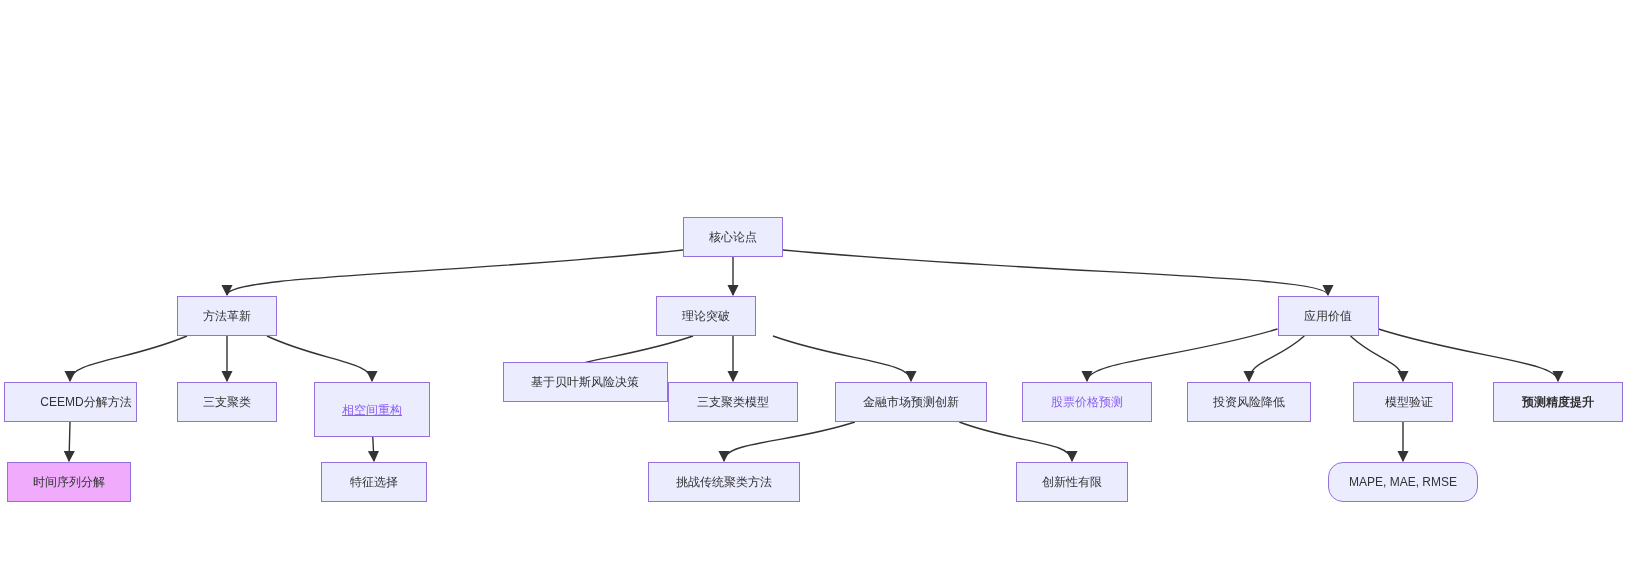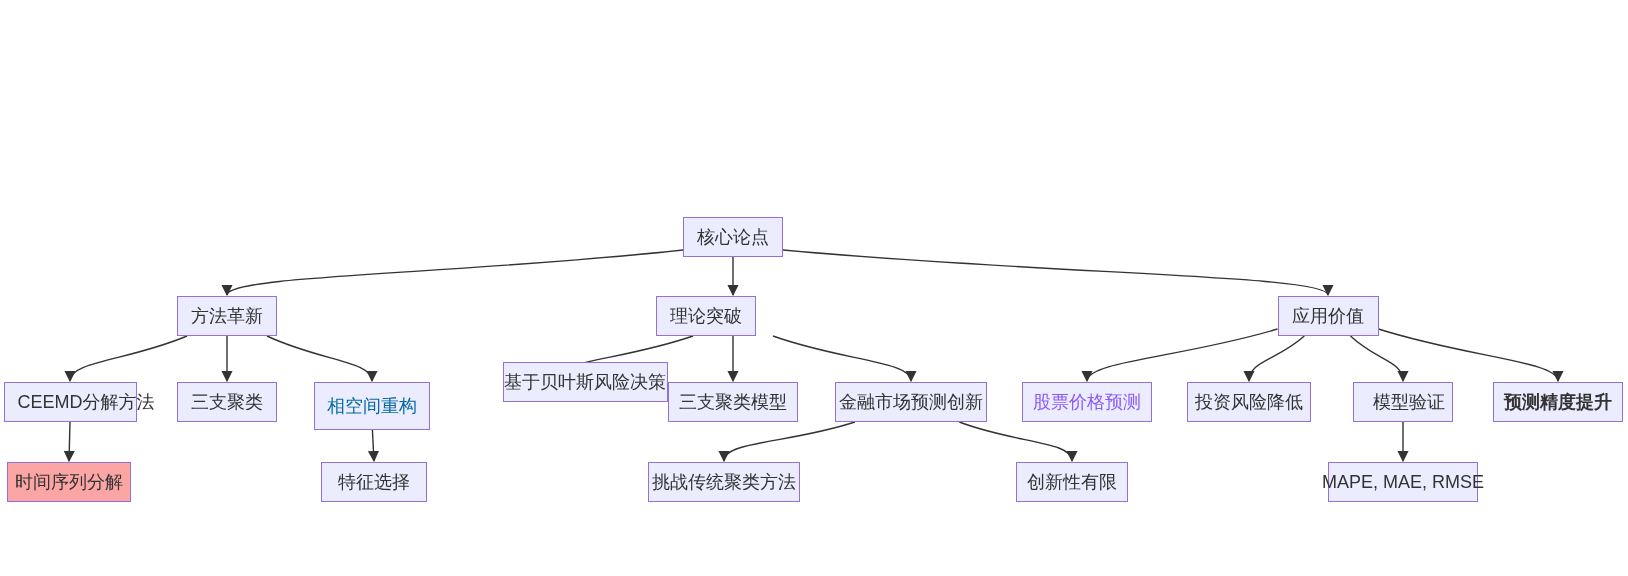--- a/index.html
+++ b/index.html
@@ -31,21 +31,21 @@
   }
   .node {
     position: absolute;
     box-sizing: border-box;
     display: flex;
     align-items: center;
     justify-content: center;
     background: #ECECFF;
     border: 1px solid #9370DB;
     color: #333333;
-    font-size: 18px;
+    font-size: 12px;
     line-height: 1;
     white-space: nowrap;
     text-align: center;
   }
   .edge {
     fill: none;
     stroke: #333333;
     stroke-width: 1.4px;
   }
 </style>
@@ -80,27 +80,27 @@
         <path d="M1403,422 L1403,461" class="edge" stroke="#333333" marker-end="url(#arrowhead)"></path>
       </g>
   </svg>
   <div class="node-layer" id="node-layer">
       <div class="node" style="left: 683px; top: 217px; width: 100px; height: 40px; background: rgb(236, 236, 255); border-color: rgb(147, 112, 219); color: rgb(51, 51, 51);">核心论点</div>
       <div class="node" style="left: 177px; top: 296px; width: 100px; height: 40px; background: rgb(236, 236, 255); border-color: rgb(147, 112, 219); color: rgb(51, 51, 51);">方法革新</div>
       <div class="node" style="left: 656px; top: 296px; width: 100px; height: 40px; background: rgb(236, 236, 255); border-color: rgb(147, 112, 219); color: rgb(51, 51, 51);">理论突破</div>
       <div class="node" style="left: 1277.5px; top: 296px; width: 101px; height: 40px; background: rgb(236, 236, 255); border-color: rgb(147, 112, 219); color: rgb(51, 51, 51);">应用价值</div>
       <div class="node" style="left: 3.5px; top: 382px; width: 133px; height: 40px; background: rgb(236, 236, 255); border-color: rgb(147, 112, 219); color: rgb(51, 51, 51); padding-left: 32px;">CEEMD分解方法</div>
       <div class="node" style="left: 177px; top: 382px; width: 100px; height: 40px; background: rgb(236, 236, 255); border-color: rgb(147, 112, 219); color: rgb(51, 51, 51);">三支聚类</div>
-      <div class="node" style="left: 314px; top: 382px; width: 116px; height: 48px; background: rgb(236, 236, 255); border-color: rgb(147, 112, 219); color: #0369a1;">相空间重构</div>
+      <div class="node" style="left: 314px; top: 382px; width: 116px; height: 55px; background: rgb(236, 236, 255); border-color: rgb(147, 112, 219); color: #8b5cf6; text-decoration: underline;">相空间重构</div>
       <div class="node" style="left: 467.5px; top: 362px; width: 165px; height: 40px; background: rgb(236, 236, 255); border-color: rgb(147, 112, 219); color: rgb(51, 51, 51); margin-left: 35px;">基于贝叶斯风险决策</div>
       <div class="node" style="left: 668px; top: 382px; width: 130px; height: 40px; background: rgb(236, 236, 255); border-color: rgb(147, 112, 219); color: rgb(51, 51, 51);">三支聚类模型</div>
       <div class="node" style="left: 835px; top: 382px; width: 152px; height: 40px; background: rgb(236, 236, 255); border-color: rgb(147, 112, 219); color: rgb(51, 51, 51);">金融市场预测创新</div>
       <div class="node" style="left: 1022px; top: 382px; width: 130px; height: 40px; background: rgb(236, 236, 255); border-color: rgb(147, 112, 219); color: #8b5cf6;">股票价格预测</div>
       <div class="node" style="left: 1187px; top: 382px; width: 124px; height: 40px; background: rgb(236, 236, 255); border-color: rgb(147, 112, 219); color: rgb(51, 51, 51);">投资风险降低</div>
       <div class="node" style="left: 1353px; top: 382px; width: 100px; height: 40px; background: rgb(236, 236, 255); border-color: rgb(147, 112, 219); color: rgb(51, 51, 51); padding-left: 12px;">模型验证</div>
       <div class="node" style="left: 1493px; top: 382px; width: 130px; height: 40px; background: rgb(236, 236, 255); border-color: rgb(147, 112, 219); color: rgb(51, 51, 51); font-weight: bold;">预测精度提升</div>
-      <div class="node" style="left: 7px; top: 462px; width: 124px; height: 40px; background: #fca5a5; border-color: rgb(147, 112, 219); color: rgb(51, 51, 51);">时间序列分解</div>
+      <div class="node" style="left: 7px; top: 462px; width: 124px; height: 40px; background: #f0abfc; border-color: rgb(147, 112, 219); color: rgb(51, 51, 51);">时间序列分解</div>
       <div class="node" style="left: 321px; top: 462px; width: 106px; height: 40px; background: rgb(236, 236, 255); border-color: rgb(147, 112, 219); color: rgb(51, 51, 51);">特征选择</div>
       <div class="node" style="left: 648px; top: 462px; width: 152px; height: 40px; background: rgb(236, 236, 255); border-color: rgb(147, 112, 219); color: rgb(51, 51, 51);">挑战传统聚类方法</div>
       <div class="node" style="left: 1016px; top: 462px; width: 112px; height: 40px; background: rgb(236, 236, 255); border-color: rgb(147, 112, 219); color: rgb(51, 51, 51);">创新性有限</div>
-      <div class="node" style="left: 1328px; top: 462px; width: 150px; height: 40px; background: rgb(236, 236, 255); border-color: rgb(147, 112, 219); color: rgb(51, 51, 51);">MAPE, MAE, RMSE</div>
+      <div class="node" style="left: 1328px; top: 462px; width: 150px; height: 40px; background: rgb(236, 236, 255); border-color: rgb(147, 112, 219); color: rgb(51, 51, 51); border-radius: 15px;">MAPE, MAE, RMSE</div>
     </div>
 </div>
 
 </body></html>

